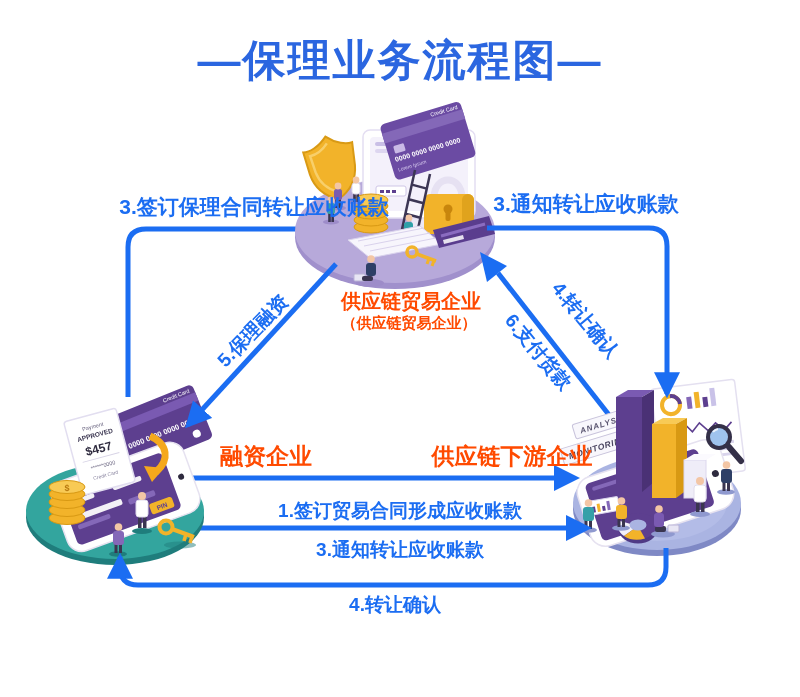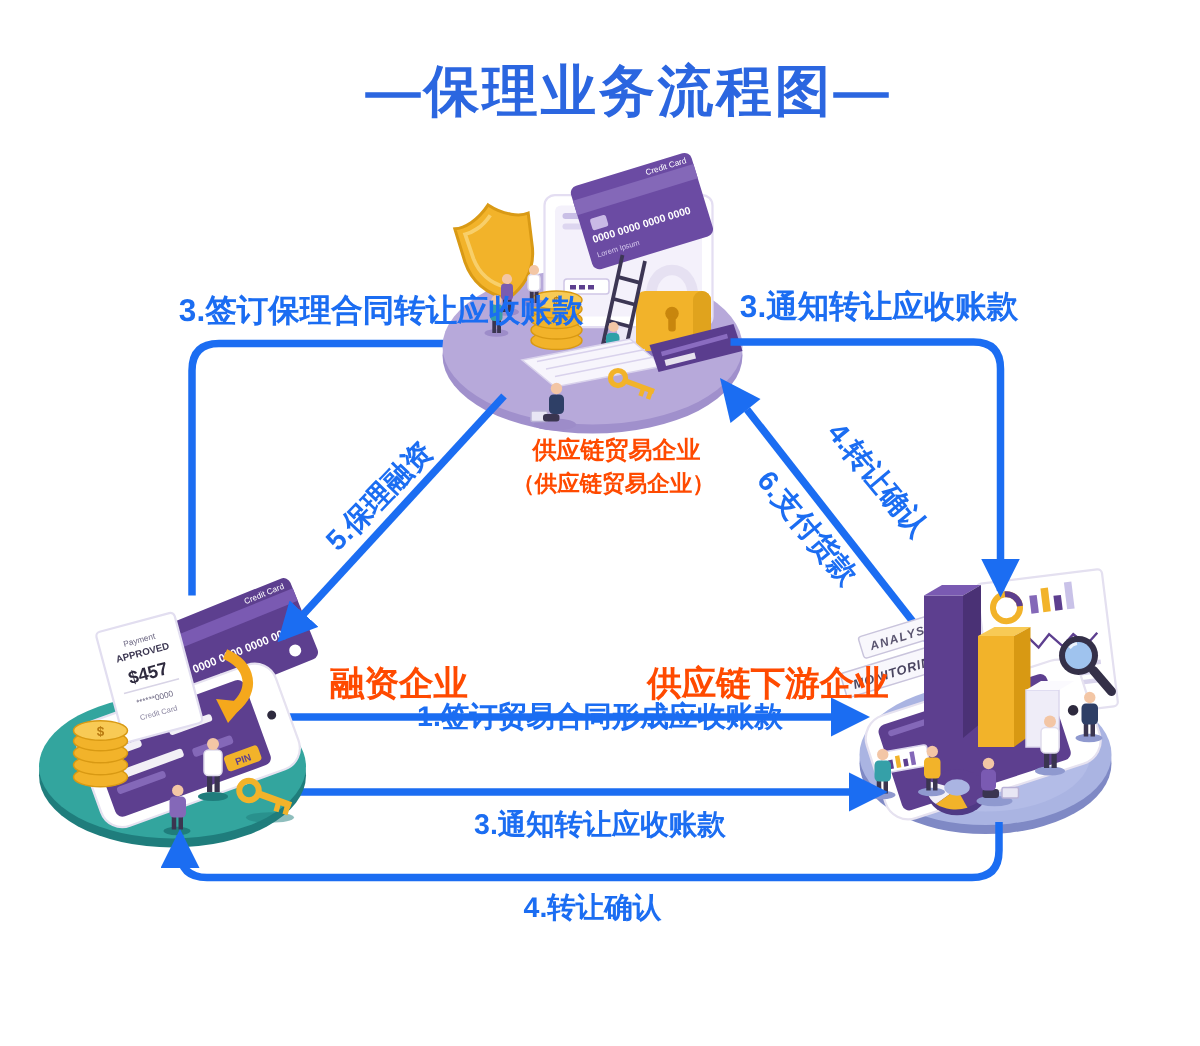--- a/index.html
+++ b/index.html
@@ -6,21 +6,21 @@
   .stage{
     position:relative;width:800px;height:697px;background:#ffffff;overflow:hidden;
     font-family:"Liberation Sans","DejaVu Sans",sans-serif;
   }
   .stage svg{position:absolute;left:0;top:0;}
   .lbl{position:absolute;font-weight:700;white-space:nowrap;transform:translate(-50%,-50%);}
   .blue{color:#1b6df2;}
   .orange{color:#ff4a00;}
   .title{
     position:absolute;left:400px;top:61px;transform:translate(-50%,-50%);
-    font-size:37px;font-weight:800;color:#2b66e0;letter-spacing:2px;white-space:nowrap;margin-left:19px;
+    font-size:43px;font-weight:800;color:#2b66e0;letter-spacing:2px;white-space:nowrap;
   }
   .svgtext{font-family:"Liberation Sans","DejaVu Sans",sans-serif;}
 </style>
 </head>
 <body>
 
 <div class="stage">
 
 <svg width="800" height="697" viewBox="0 0 800 697">
   <defs>
@@ -331,27 +331,27 @@
     <polygon points="580,478 554,465 554,491" fill="#1b6df2" stroke="none"></polygon>
     <polygon points="592,528 566,515 566,541" fill="#1b6df2" stroke="none"></polygon>
   </g>
 </svg>
 
 <div class="title">—保理业务流程图—</div>
 
 <div class="lbl blue" style="left:254px;top:207px;font-size:21px;">3.签订保理合同转让应收账款</div>
 <div class="lbl blue" style="left:586px;top:204px;font-size:21px;">3.通知转让应收账款</div>
 
-<div class="lbl orange" style="left:411px;top:301px;font-size:16px;">供应链贸易企业</div>
+<div class="lbl orange" style="left:411px;top:301px;font-size:20px;">供应链贸易企业</div>
 <div class="lbl orange" style="left:409px;top:323px;font-size:15px;">（供应链贸易企业）</div>
 
 <div class="lbl blue" style="left:253px;top:331px;font-size:19px;transform:translate(-50%,-50%) rotate(-46deg);">5.保理融资</div>
 <div class="lbl blue" style="left:585px;top:320px;font-size:19px;transform:translate(-50%,-50%) rotate(50deg);">4.转让确认</div>
 <div class="lbl blue" style="left:538px;top:352px;font-size:19px;transform:translate(-50%,-50%) rotate(50deg);">6.支付货款</div>
 
 <div class="lbl orange" style="left:512px;top:456px;font-size:23px;">供应链下游企业</div>
 <div class="lbl orange" style="left:266px;top:456px;font-size:23px;">融资企业</div>
 
-<div class="lbl blue" style="left:400px;top:478px;font-size:19px;">1.签订贸易合同形成应收账款</div>
+<div class="lbl blue" style="left:400px;top:511px;font-size:19px;">1.签订贸易合同形成应收账款</div>
 <div class="lbl blue" style="left:400px;top:550px;font-size:19px;">3.通知转让应收账款</div>
 <div class="lbl blue" style="left:395px;top:605px;font-size:19px;">4.转让确认</div>
 
 </div>
 
 </body></html>

